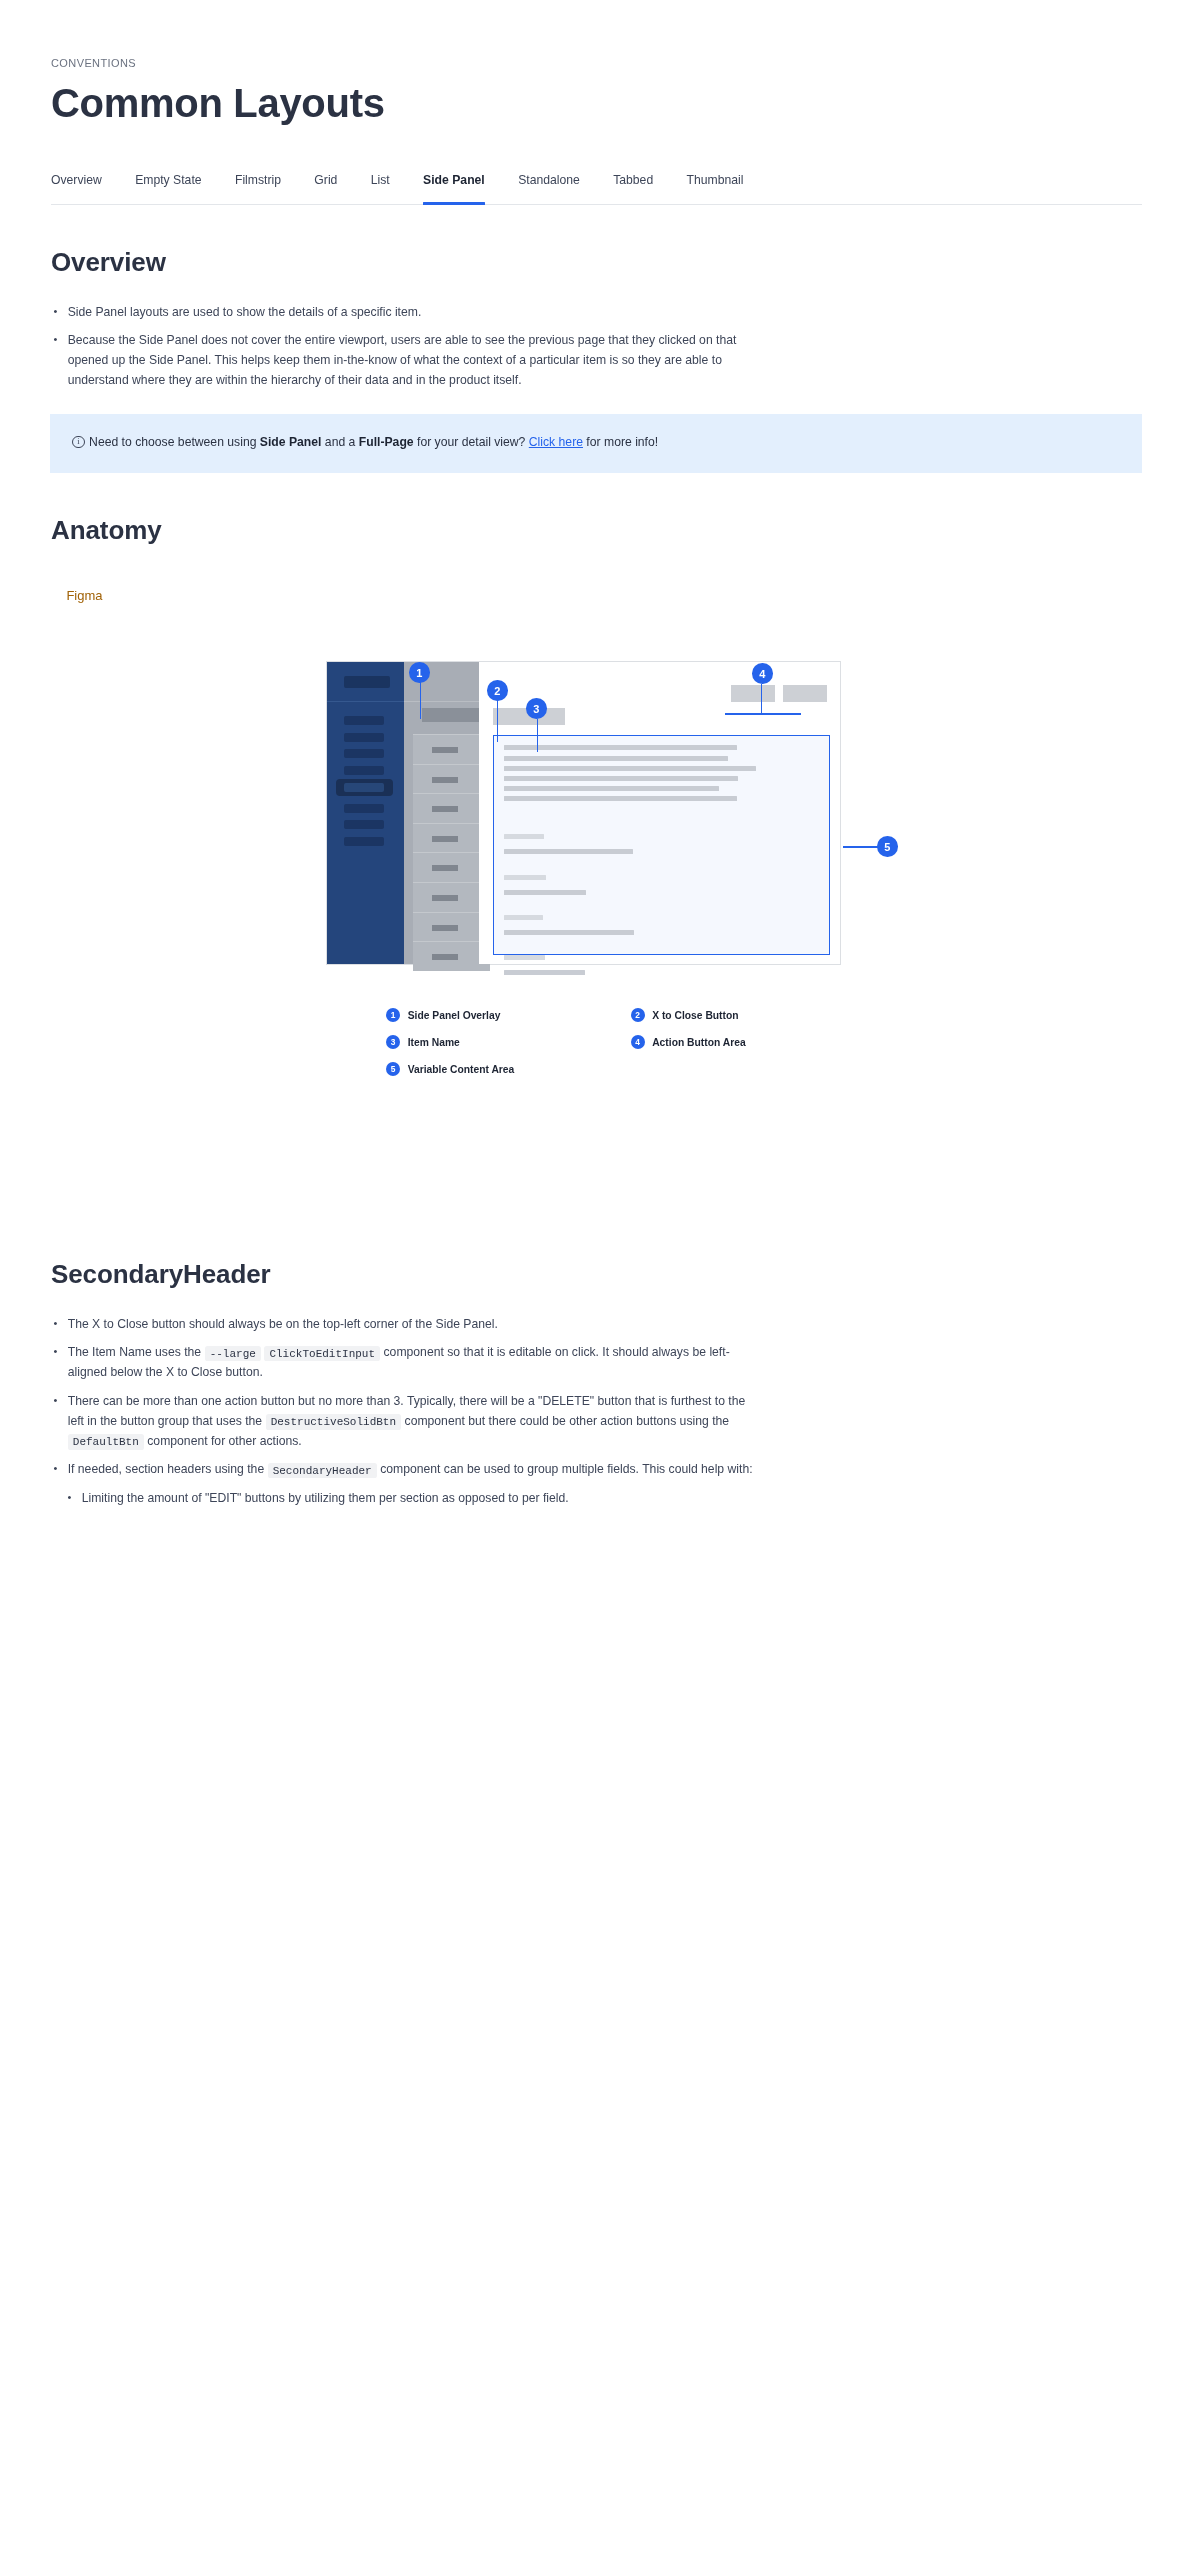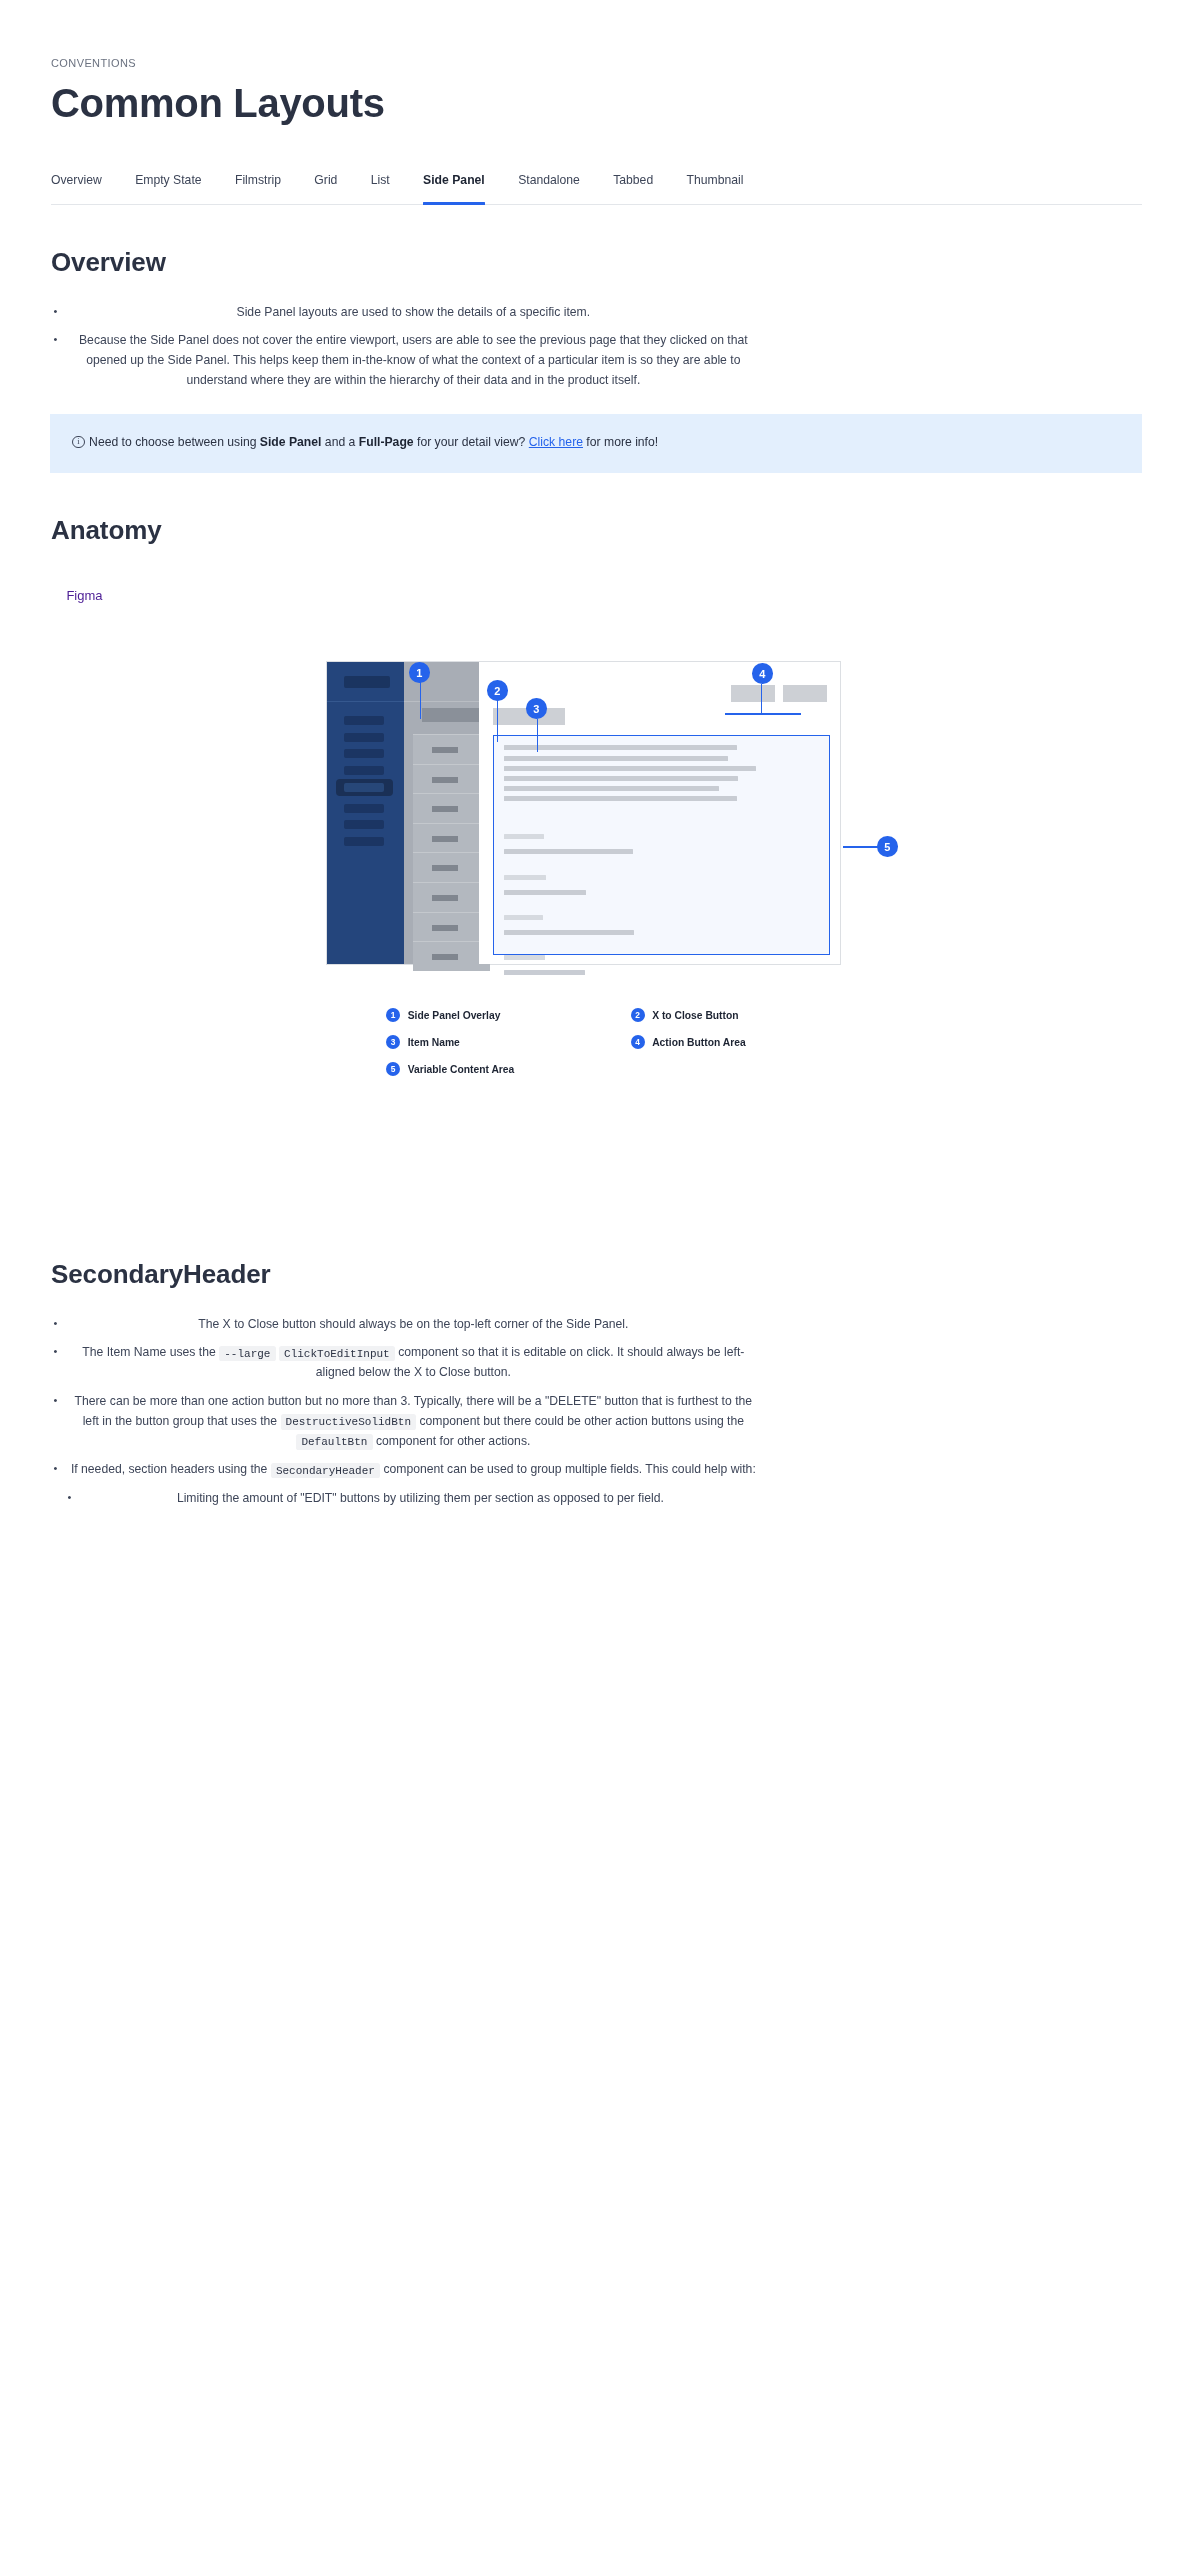--- a/index.html
+++ b/index.html
@@ -73,21 +73,20 @@
     letter-spacing: -0.1px;
   }
   .bullets { margin-top: 24.4px; max-width: 708px; }
   .bullet {
     position: relative;
     padding-left: 16.7px;
     font-size: 12.2px;
     line-height: 1.62;
     color: #3d4558;
     margin-bottom: 9px;
-    text-align: center;
   }
   .bullet::before {
     content: "\2022";
     position: absolute;
     left: 2.6px; top: 0;
     color: #3d4558;
     font-size: 11px;
   }
   .bullet.sub { padding-left: 16.7px; margin-bottom: 7.7px; }
   .sub-list { margin-top: 9px; margin-left: 14px; }
@@ -135,21 +134,21 @@
   .callout a {
     color: #2563eb;
     text-decoration: underline;
   }
 
   
   .figma-label {
     margin-top: 42px;
     margin-left: 15.4px;
     font-size: 13px;
-    color: #4c1d95;
+    color: #a16207;
   }
 
   .diagram {
     position: relative;
     width: 1091px;
     height: 528px;
     margin-top: 19.3px;
   }
 
   

